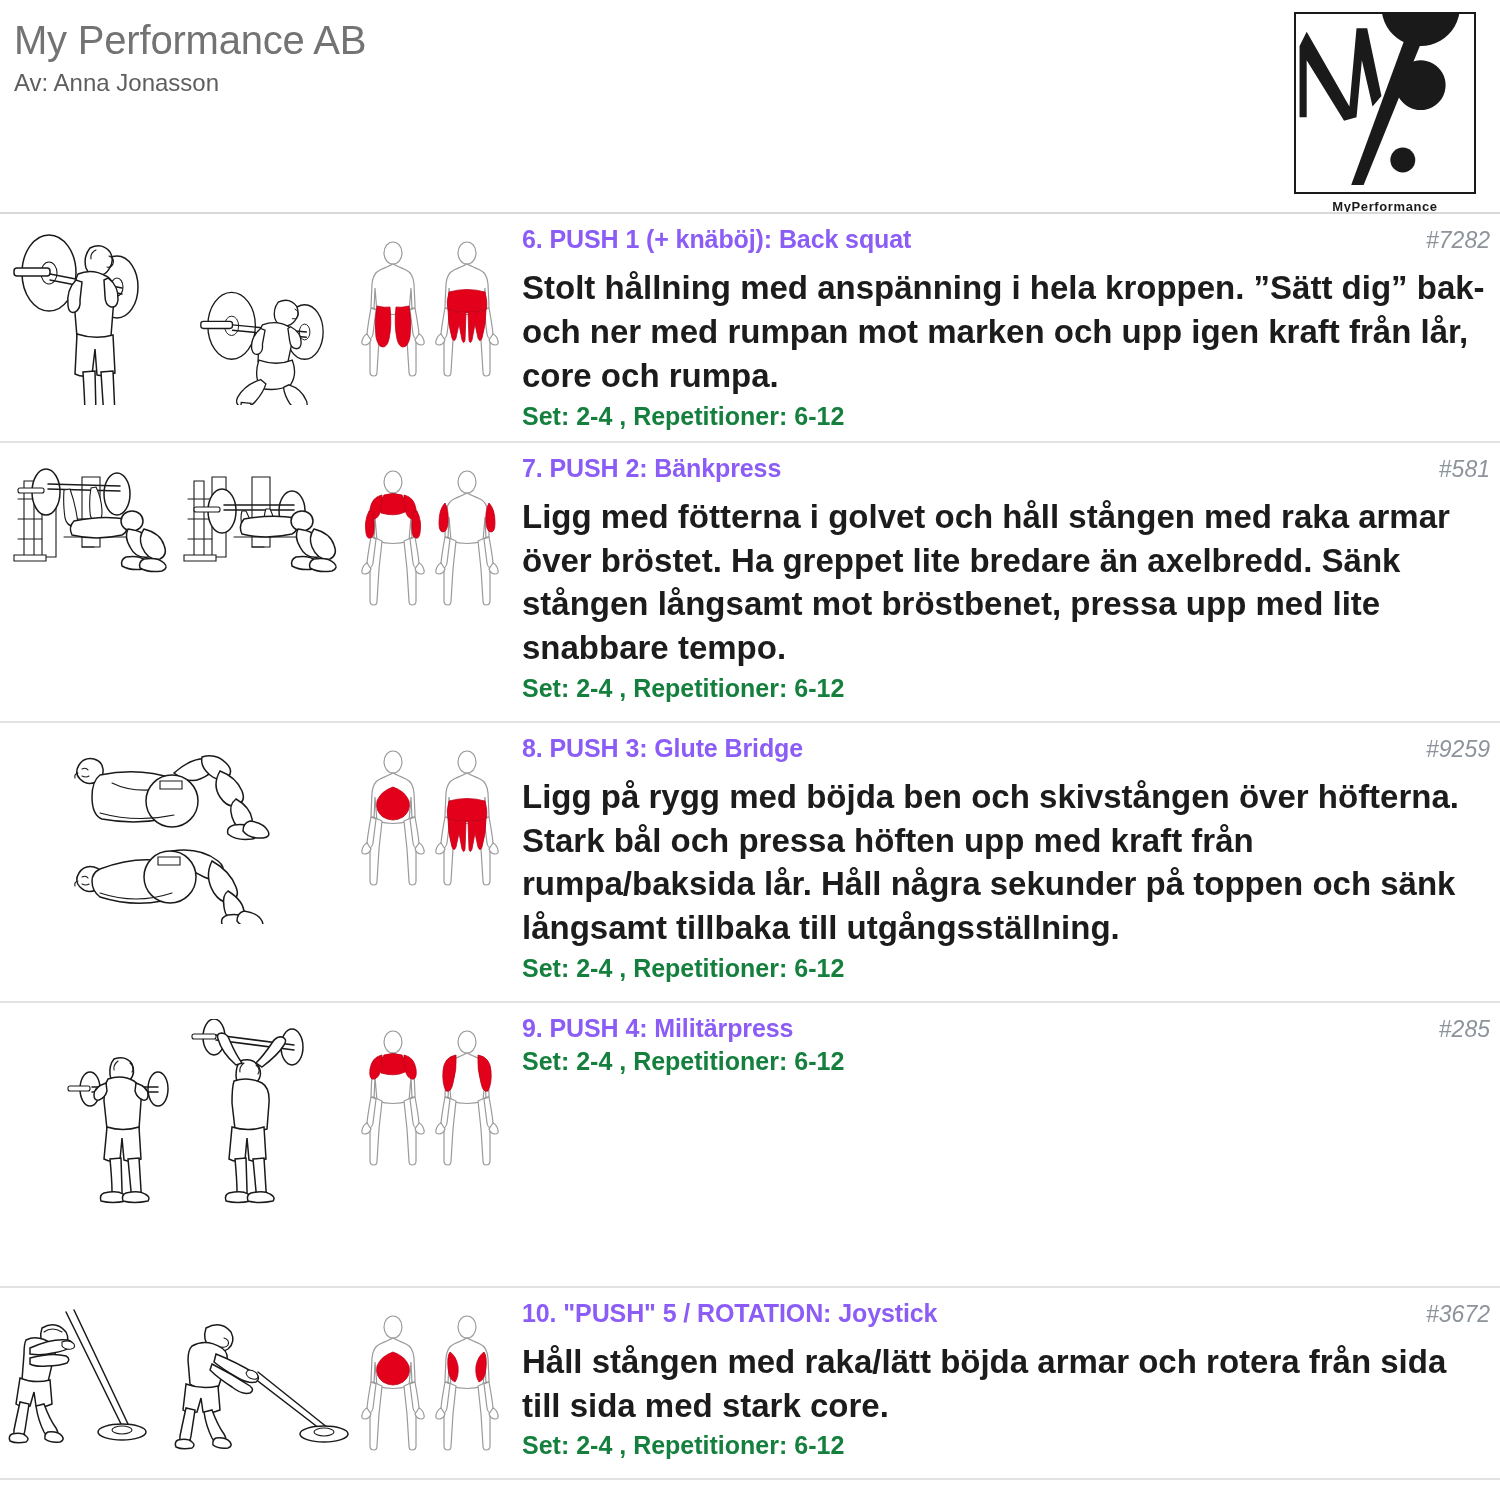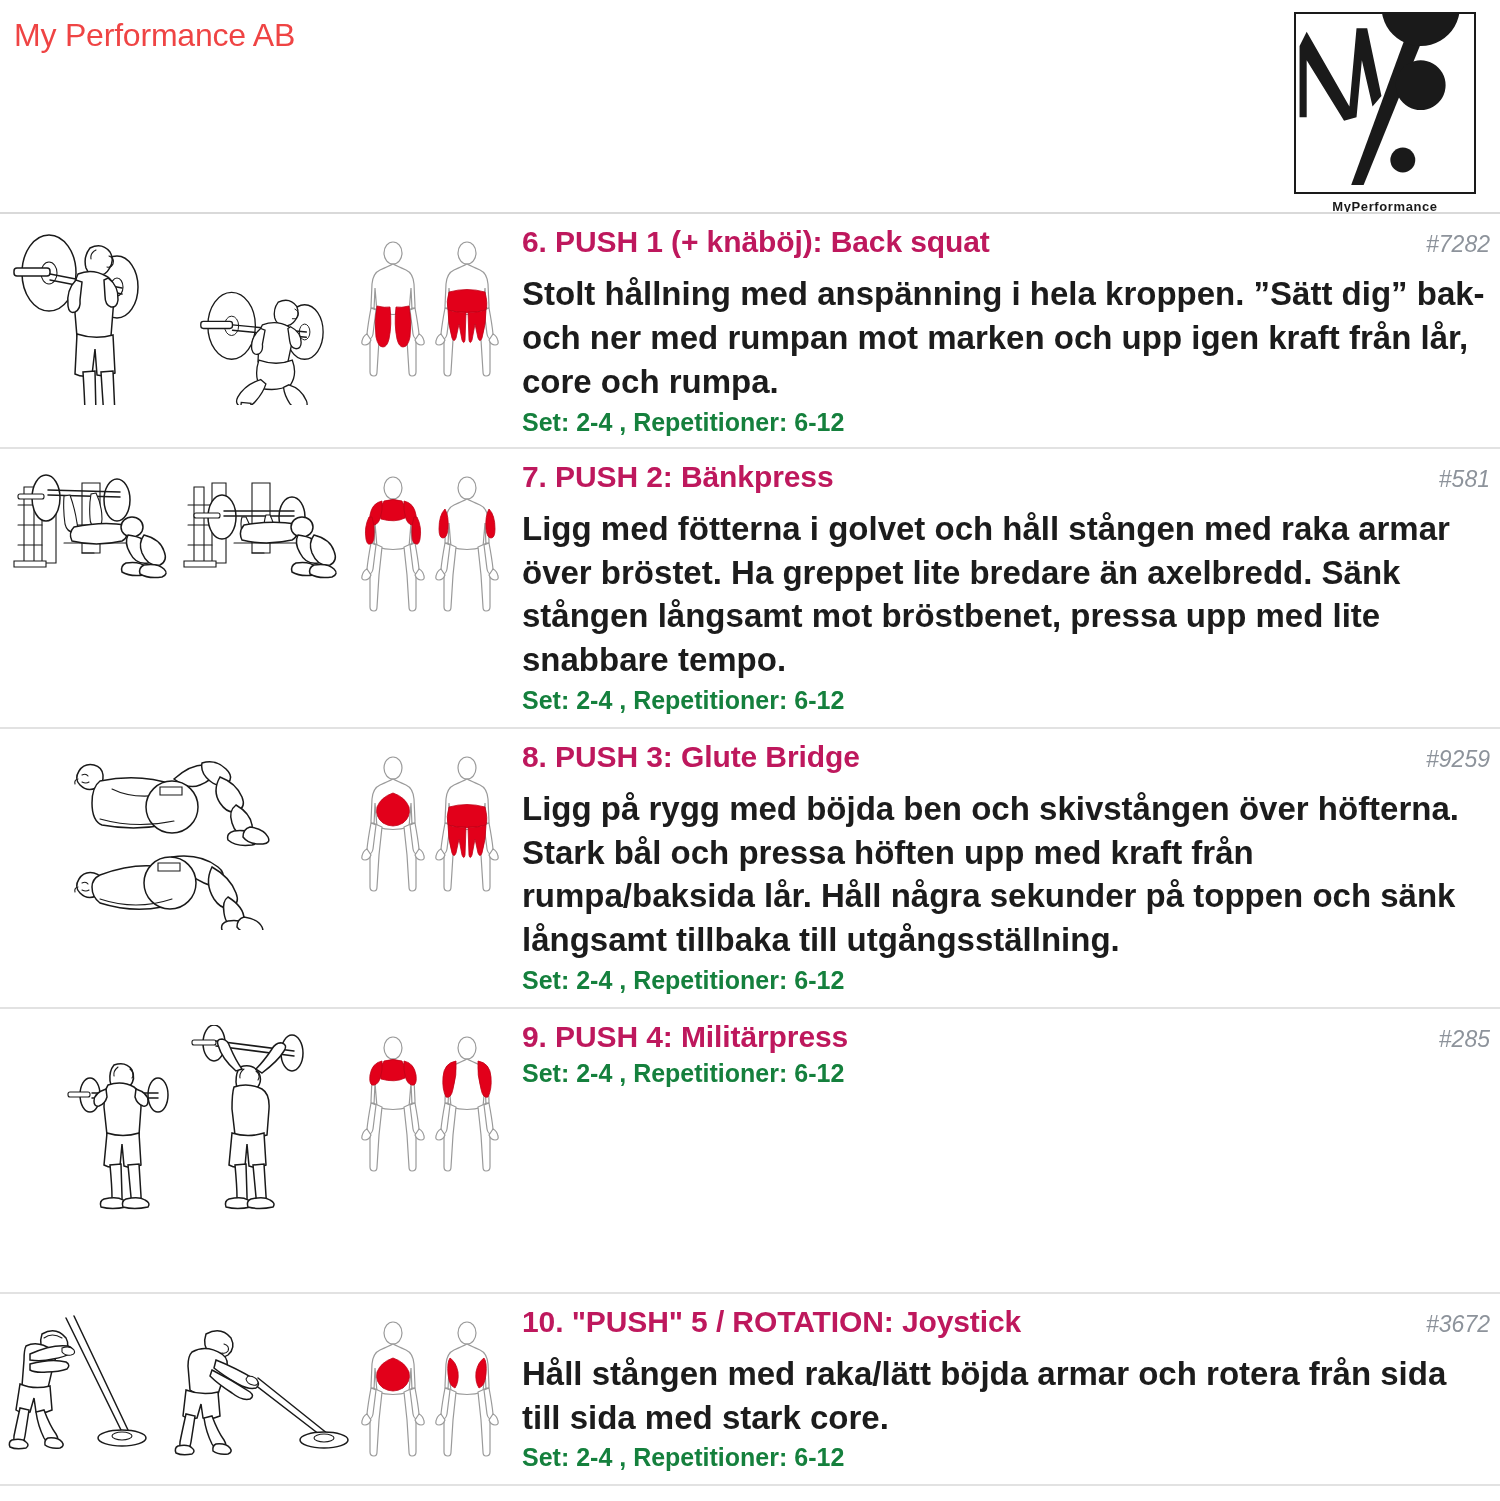--- a/index.html
+++ b/index.html
@@ -8,21 +8,21 @@
     height: 1501px;
     background: #ffffff;
     font-family: "Liberation Sans", sans-serif;
     overflow: hidden;
   }
   .page { position: relative; width: 1500px; height: 1501px; background:#fff; }
 
   
   .header { position: relative; height: 214px; padding: 18px 0 0 14px; }
   .h-title {
-    font-size: 32px; color: #ef4444; font-weight: 400;
+    font-size: 40px; color: #737373; font-weight: 400;
     letter-spacing: -0.2px; line-height: 1.12;
   }
   .h-sub {
     font-size: 30px; color: #5e5e5e; font-weight: 400;
     line-height: 1.2; margin-top: 3px;
   }
   .h-author {
     font-size: 24px; color: #5e5e5e; font-weight: 400;
     line-height: 1.2; margin-top: 6px;
   }
@@ -67,21 +67,21 @@
     padding-top: 10px;
   }
   .txt {
     flex: 1 1 auto; padding: 0 10px 0 10px; position: relative;
   }
 
   .ex-head {
     display: flex; align-items: baseline; justify-content: space-between;
   }
   .ex-title {
-    color: #be185d; font-size: 30px; font-weight: 700;
+    color: #8b5cf6; font-size: 25px; font-weight: 700;
     letter-spacing: -0.1px; line-height: 1.2;
   }
   .ex-id {
     color: #8d939b; font-size: 23px; font-style: italic;
     font-weight: 400; white-space: nowrap; padding-left: 14px;
   }
   .ex-desc {
     color: #1c1c1c; font-size: 33px; line-height: 1.33;
     margin-top: 12px; font-weight: 700;
   }
@@ -104,20 +104,21 @@
   .bodyoutline { fill: #ffffff; stroke: #9a9a9a; stroke-width: 1.2; }
   .musc { fill: #e2001a; stroke: #c00016; stroke-width: 0.8; }
 </style>
 </head>
 <body>
 
 <div class="page">
 
   <div class="header">
     <div class="h-title">My Performance AB</div>
+    <div class="h-author">Av: Anna Jonasson</div>
 
     <div class="logo-wrap">
       <div class="logo-box">
         <svg width="178" height="178" viewBox="0 0 100 100">
 
           <path d="M2 18 L6 10 L30 52 L34 8 L40 8 L48 46 L43 52 L37 26 L34 58 L27 60 L6 26 L6 58 L2 58 Z" fill="#1a1a1a"></path>
 
           <path d="M64 6 L72 12 L38 96 L31 96 Z" fill="#1a1a1a"></path>
 
           <path d="M70 18 a22 22 0 1 1 0.1 0 Z M70 26 a14 14 0 1 0 0.1 0 Z" fill="#1a1a1a"></path>

